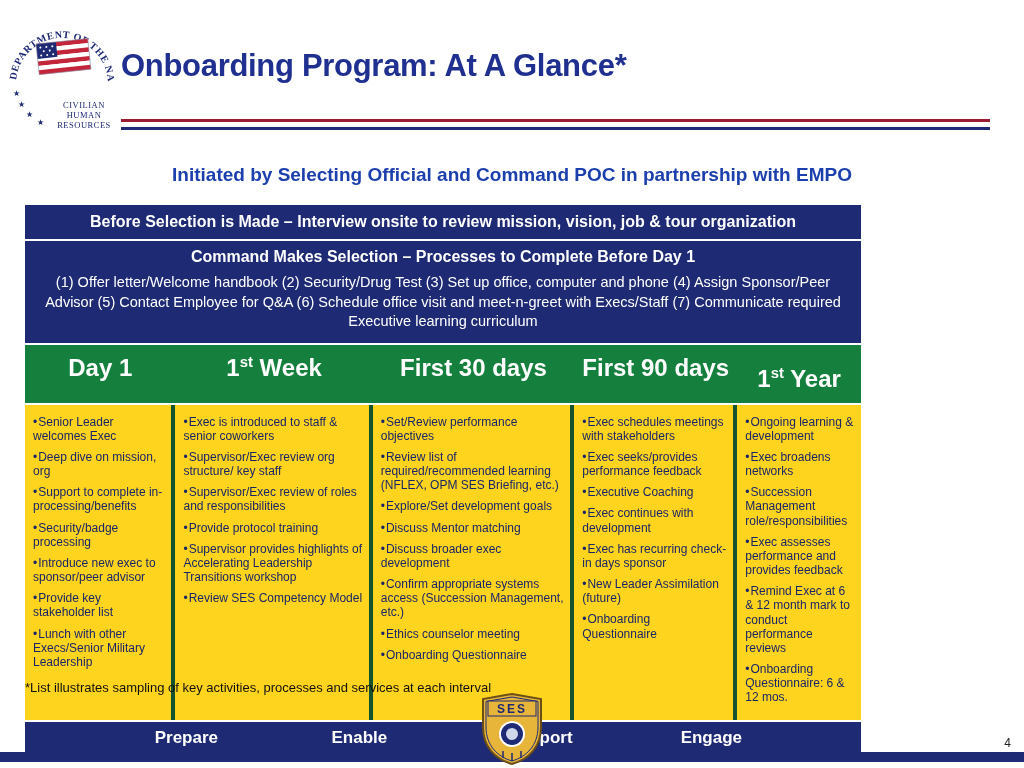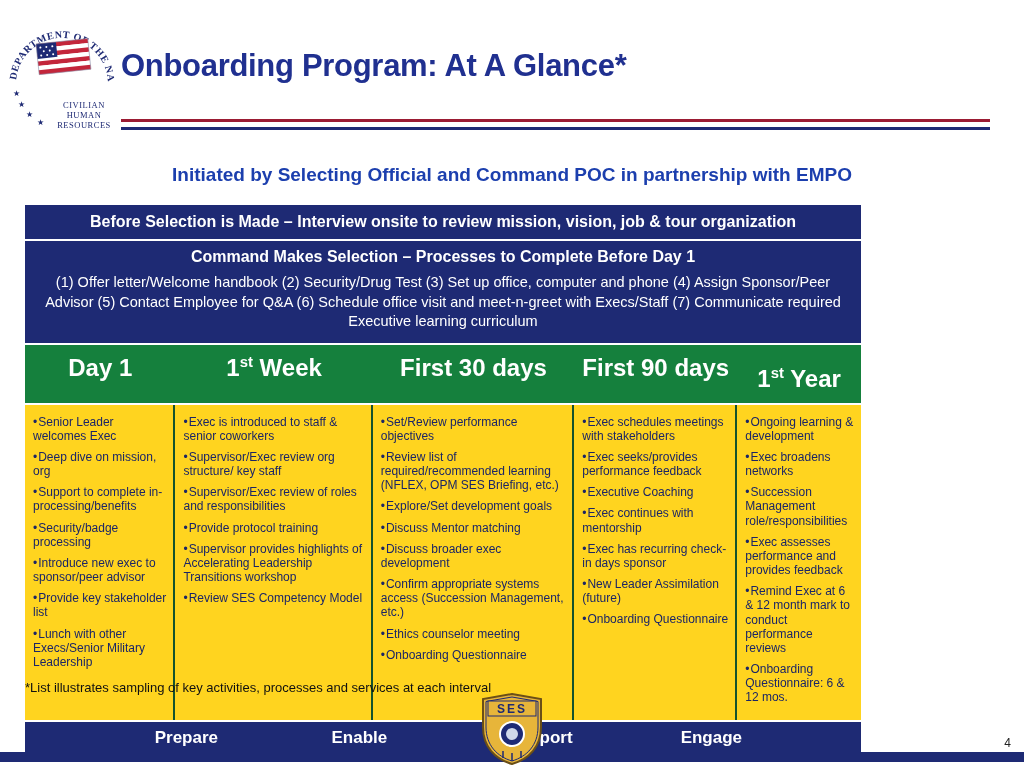--- a/index.html
+++ b/index.html
@@ -39,21 +39,21 @@
     padding:9px 0 10px;
   }
   .orange-row .hcell{box-sizing:border-box;}
   .w0{width:18.0%;}.w1{width:23.6%;}.w2{width:24.1%;}.w3{width:19.5%;}.w4{width:14.8%;margin-top:11px;}
   sup{font-size:0.62em;}
 
   .yellow-row{display:flex;border-top:2px solid #fff;min-height:266px;align-items:stretch;}
   ul.cell{
     background:#ffd41f;box-sizing:border-box;margin:0;list-style:none;
     padding:10px 6px 8px 8px;font-size:12px;color:#1b2566;line-height:1.18;
-    border-right:2px solid #14532d;
+    border-right:4px solid #14532d;
   }
   ul.cell:last-child{border-right:none;}
   ul.cell li{margin-bottom:7px;}
   ul.cell li::before{content:"\2022";margin-right:1px;}
 
   .footer-row{
     position:relative;background:#1e2a74;border-top:2px solid #fff;height:33px;
     color:#fff;font-weight:bold;font-size:17px;
   }
   .phase{position:absolute;top:50%;transform:translate(-50%,-50%);white-space:nowrap;}
@@ -164,21 +164,21 @@
         <li>Discuss Mentor matching</li>
         <li>Discuss broader exec development</li>
         <li>Confirm appropriate systems access (Succession Management, etc.)</li>
         <li>Ethics counselor meeting</li>
         <li>Onboarding Questionnaire</li>
       </ul>
       <ul class="cell w3">
         <li>Exec schedules meetings with stakeholders</li>
         <li>Exec seeks/provides performance feedback</li>
         <li>Executive Coaching</li>
-        <li>Exec continues with mentorship</li>
+        <li>Exec continues with development</li>
         <li>Exec has recurring check-in days sponsor</li>
         <li>New Leader Assimilation (future)</li>
         <li>Onboarding Questionnaire</li>
       </ul>
       <ul class="cell w4">
         <li>Ongoing learning &amp; development</li>
         <li>Exec broadens networks</li>
         <li>Succession Management role/responsibilities</li>
         <li>Exec assesses performance and provides feedback</li>
         <li>Remind Exec at 6 &amp; 12 month mark to conduct performance reviews</li>

